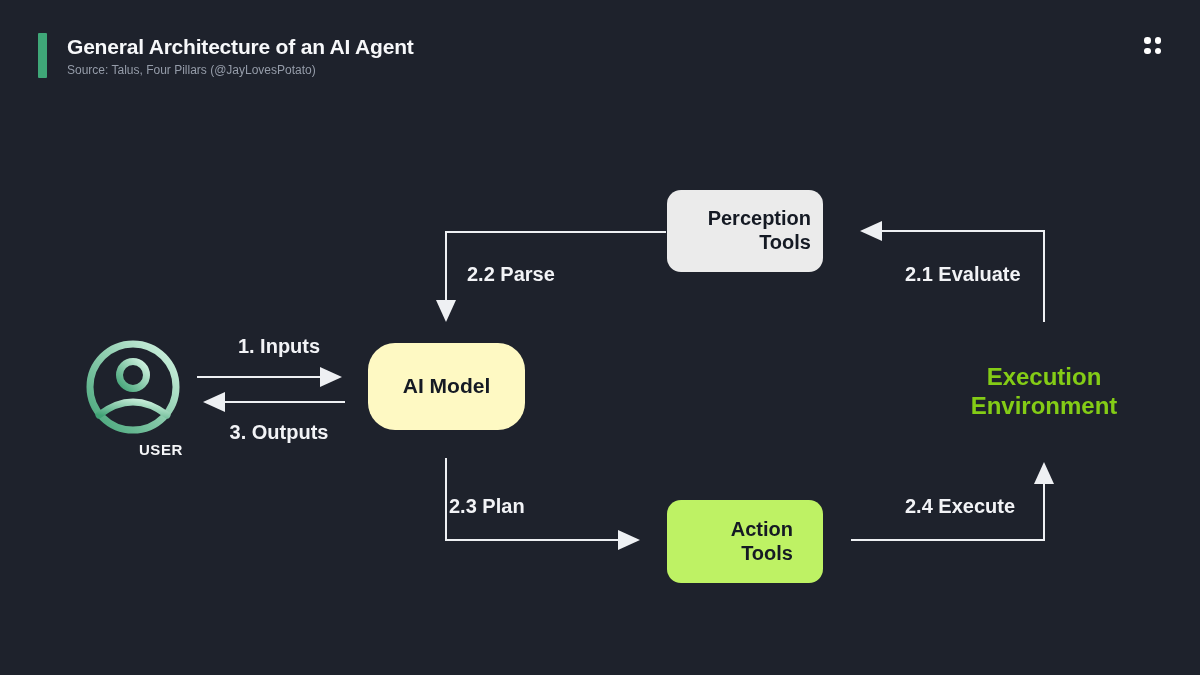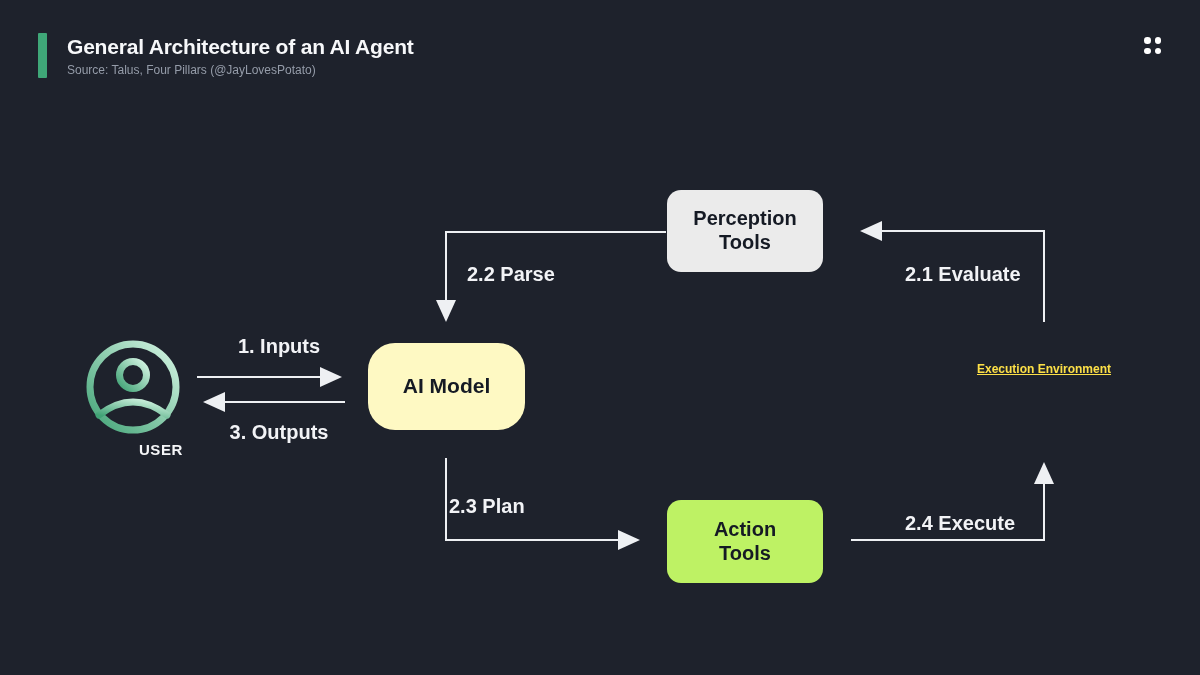--- a/index.html
+++ b/index.html
@@ -40,42 +40,42 @@
   .brand-dots span { width: 6.5px; height: 6.5px; border-radius: 50%; background: #ffffff; }
   .brand-text {
     font-size: 20px; font-weight: 800; color: #ffffff; letter-spacing: 0.4px;
   }
 
   
   .diagram-svg { left: 0; top: 0; width: 1200px; height: 675px; }
 
   .node-box {
     display: flex; align-items: center; justify-content: center;
-    border-radius: 14px; text-align: center;
+    border-radius: 14px; text-align: right;
     font-weight: 700; color: #151a24; line-height: 1.18;
   }
   .box-perception { left: 667px; top: 190px; width: 156px; height: 82px; background: #ebebeb; font-size: 20px; padding: 0 12px; box-sizing: border-box; }
   .box-action     { left: 667px; top: 500px; width: 156px; height: 83px; background: #bef264; font-size: 20px; padding: 0 30px; box-sizing: border-box; }
   .box-ai         { left: 368px; top: 343px; width: 157px; height: 87px; background: #fef9c3; font-size: 21px; border-radius: 27px; }
 
   .execution-label {
     left: 954px; top: 362px; width: 180px;
-    text-align: center; color: #fde047;
-    font-size: 12px; font-weight: 700; line-height: 1.22; text-decoration: underline;
+    text-align: center; color: #84cc16;
+    font-size: 24px; font-weight: 700; line-height: 1.22;
   }
 
   .flow-label {
     color: #f2f3f6; font-size: 20px; font-weight: 700; white-space: nowrap;
   }
   .lbl-inputs   { left: 198px; top: 335px; width: 162px; text-align: center; }
   .lbl-outputs  { left: 198px; top: 421px; width: 162px; text-align: center; }
   .lbl-parse    { left: 467px; top: 263px; }
   .lbl-evaluate { left: 905px; top: 263px; }
   .lbl-plan     { left: 449px; top: 495px; }
-  .lbl-execute  { left: 905px; top: 495px; margin-top: 17px; }
+  .lbl-execute  { left: 905px; top: 495px; }
 
   .user-label {
     left: 83px; top: 441px; width: 100px;
     text-align: right; color: #f5f6f8;
     font-size: 15px; font-weight: 700; letter-spacing: 0.6px;
   }
 </style>
 </head>
 <body>
 

